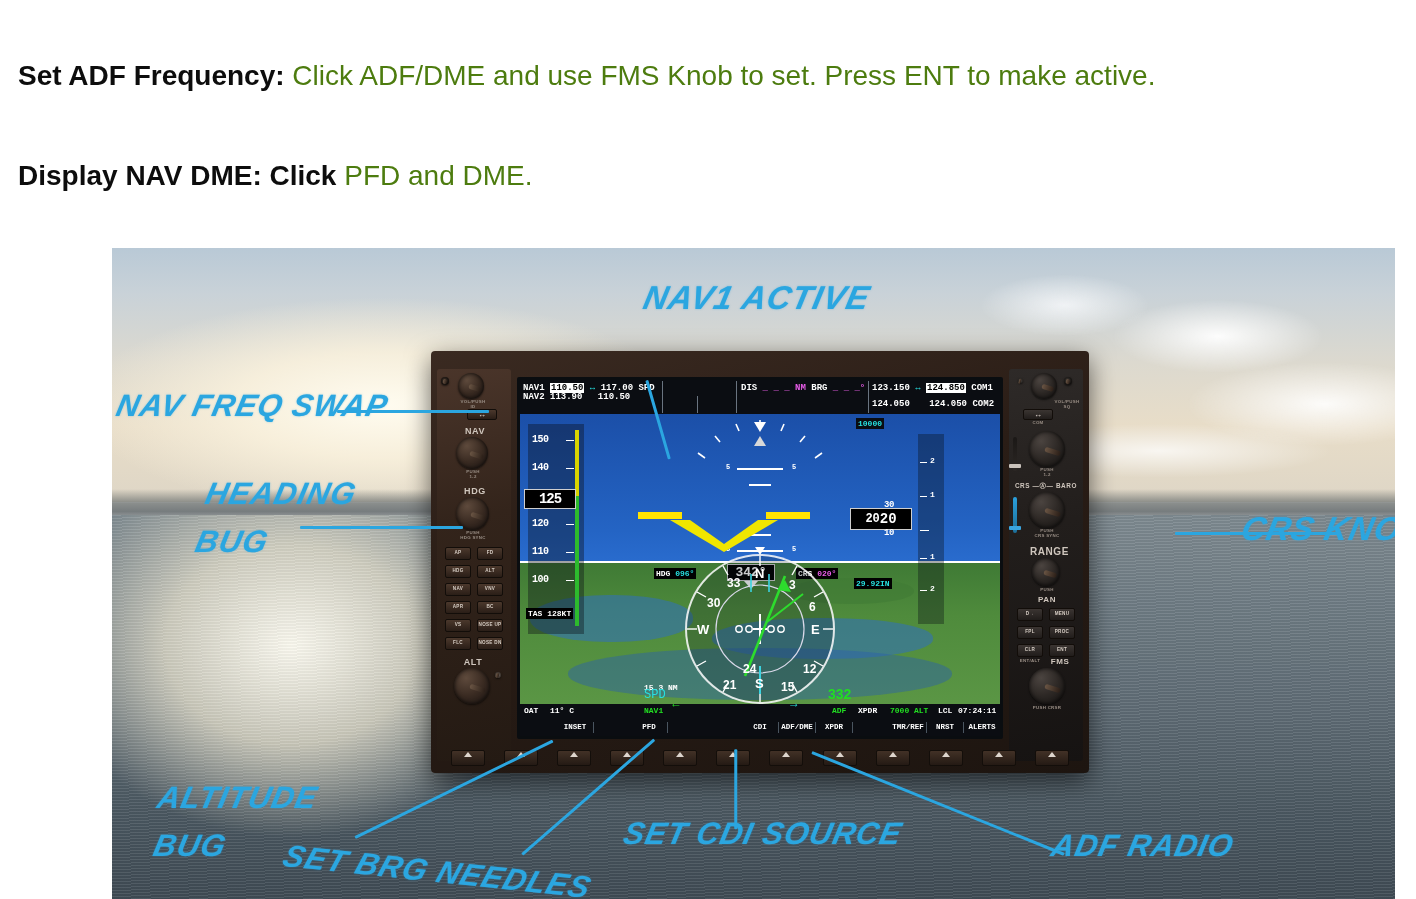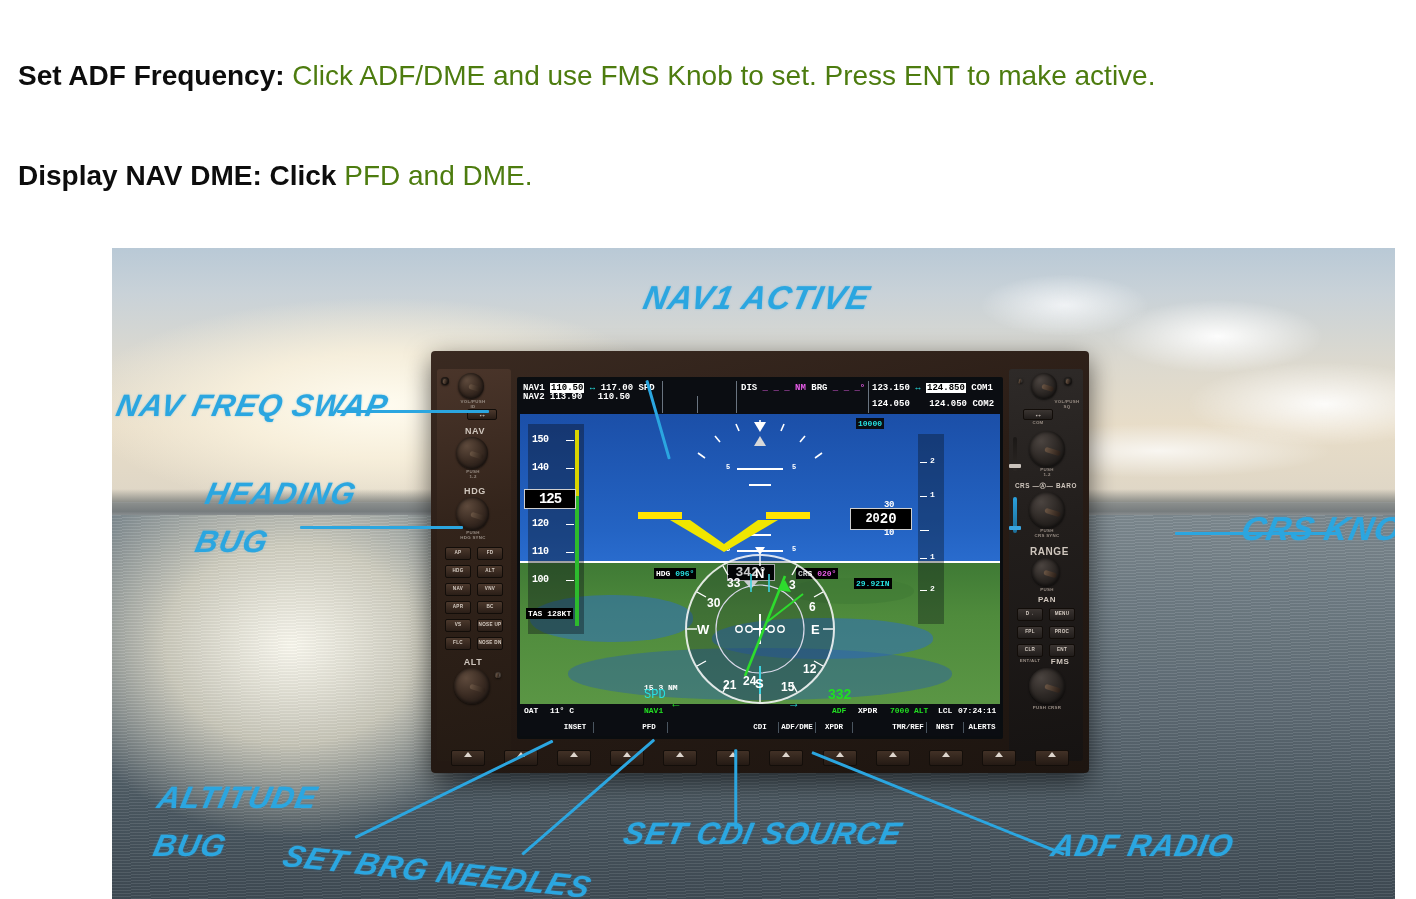--- a/index.html
+++ b/index.html
@@ -560,21 +560,21 @@
           <div class="cmp-lab" style="left:126px;top:68px;">E</div>
           <div class="cmp-lab" style="left:70px;top:122px;">S</div>
           <div class="cmp-lab" style="left:12px;top:68px;">W</div>
           <div class="cmp-lab cmp-num" style="left:42px;top:22px;">33</div>
           <div class="cmp-lab cmp-num" style="left:22px;top:42px;">30</div>
           <div class="cmp-lab cmp-num" style="left:104px;top:24px;">3</div>
           <div class="cmp-lab cmp-num" style="left:124px;top:46px;">6</div>
           <div class="cmp-lab cmp-num" style="left:118px;top:108px;">12</div>
           <div class="cmp-lab cmp-num" style="left:96px;top:126px;">15</div>
           <div class="cmp-lab cmp-num" style="left:38px;top:124px;">21</div>
-          <div class="cmp-lab cmp-num" style="left:20px;top:120px;padding-left:38px;">24</div>
+          <div class="cmp-lab cmp-num" style="left:20px;top:108px;padding-left:38px;">24</div>
         </div>
       </div>
 
       <div id="bottom-bar">
         <span style="position:absolute;left:4px;top:2px;">OAT</span>
         <span style="position:absolute;left:30px;top:2px;">11° C</span>
         <span class="green" style="position:absolute;left:124px;top:2px;">NAV1</span>
         <span class="green" style="position:absolute;left:312px;top:2px;">ADF</span>
         <span style="position:absolute;left:338px;top:2px;">XPDR</span>
         <span class="green" style="position:absolute;left:370px;top:2px;">7000 ALT</span>

